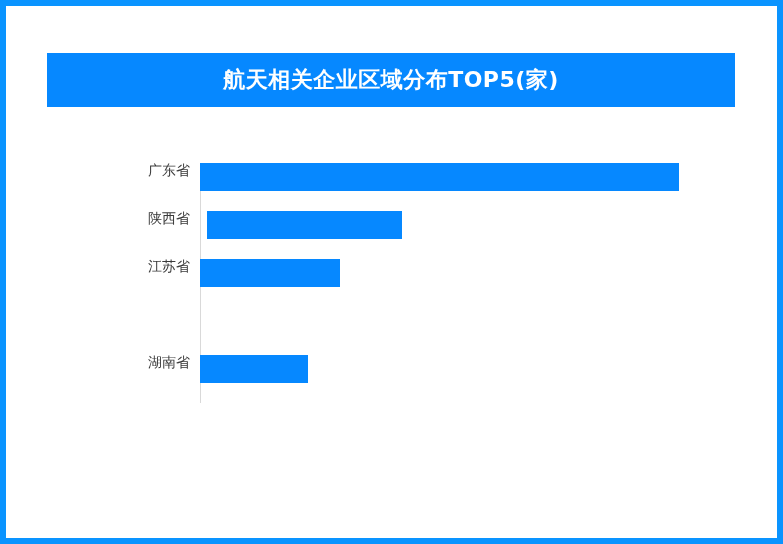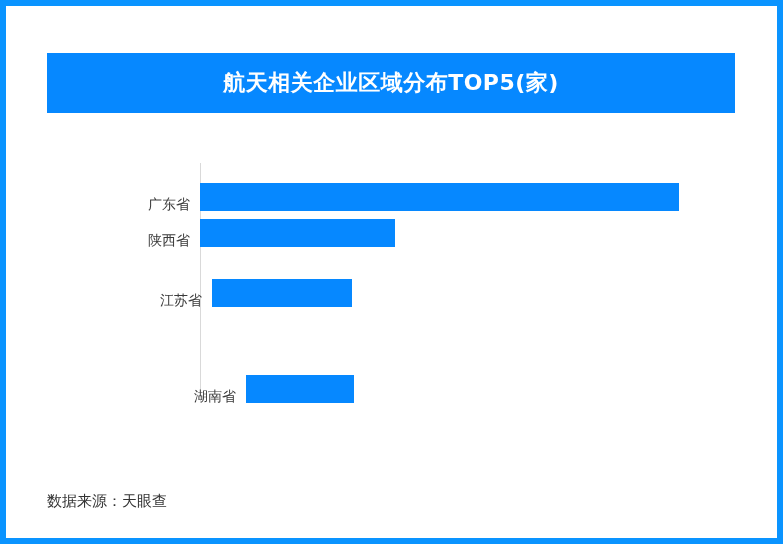--- a/index.html
+++ b/index.html
@@ -16,21 +16,21 @@
     border: 6px solid #0a94ff;
     overflow: hidden;
     font-family: "DejaVu Sans", "Liberation Sans", sans-serif;
   }
   
   #title-banner {
     position: absolute;
     left: 41px;
     top: 47px;
     width: 688px;
-    height: 60px;
+    height: 54px;
     background: #0688ff;
     display: flex;
     align-items: center;
     justify-content: center;
   }
   #title-text {
     color: #ffffff;
     font-size: 22px;
     font-weight: bold;
     letter-spacing: 0.5px;
@@ -58,21 +58,21 @@
     width: 1px;
     height: 240px;
     background: #d9d9d9;
   }
   .bar-row {
     position: absolute;
     left: 0;
     height: 48px;
     width: 100%;
     display: flex;
-    align-items: flex-end;
+    align-items: flex-start;
   }
   .bar {
     height: 28px;
     background: #0688ff;
     margin-left: 0px;
   }
   .cat-label {
     position: absolute;
     right: 100%;
     margin-right: 10px;
@@ -127,34 +127,33 @@
 
   <div id="chart">
     <div id="plot">
       <div id="axis-line" style="background: rgb(217, 217, 217);"></div>
 
       <div class="bar-row" style="top:0px;">
         <span class="cat-label">广东省</span>
         <div class="bar" style="width: 479px; background: rgb(6, 136, 255);"></div>
       </div>
 
-      <div class="bar-row" style="top:36px;">
+      <div class="bar-row" style="top:48px;padding-left:7px;">
         <span class="cat-label">陕西省</span>
         <div class="bar" style="width: 195px; background: rgb(6, 136, 255);"></div>
       </div>
 
-      <div class="bar-row" style="top:96px;margin-left:12px;">
+      <div class="bar-row" style="top:96px;">
         <span class="cat-label">江苏省</span>
         <div class="bar" style="width: 140px; background: rgb(6, 136, 255);"></div>
       </div>
 
 
-      <div class="bar-row" style="top:192px;margin-left:46px;">
+      <div class="bar-row" style="top:192px;">
         <span class="cat-label">湖南省</span>
         <div class="bar" style="width: 108px; background: rgb(6, 136, 255);"></div>
       </div>
     </div>
   </div>
 
-  <div id="source-note">数据来源：天眼查</div>
 
 
 </div>
 
 </body></html>

